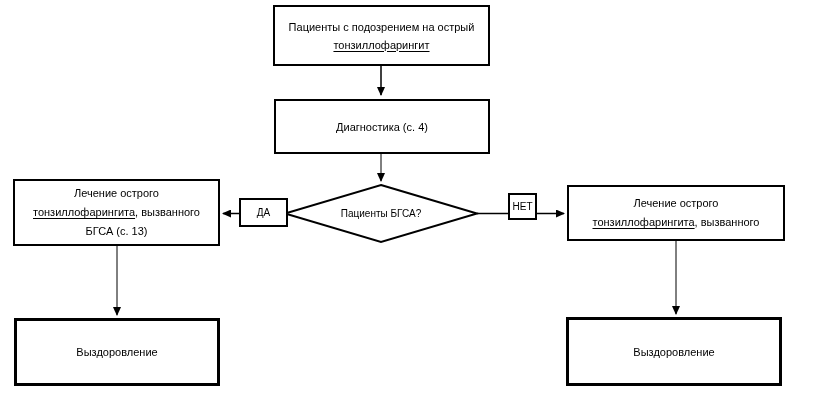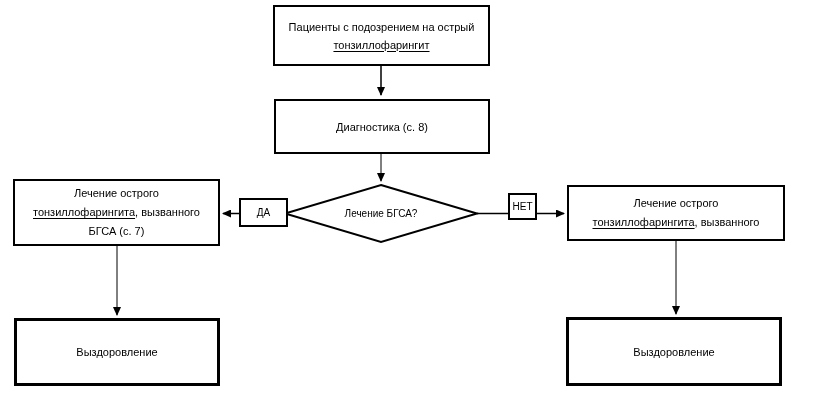--- a/index.html
+++ b/index.html
@@ -95,40 +95,40 @@
   </svg>
 
   <div class="box" style="left:273px; top:5px; width:217px; height:61px;">
     <div>
       <span>Пациенты с подозрением на острый</span><br>
       <span class="misspelled">тонзиллофарингит</span>
     </div>
   </div>
 
   <div class="box" style="left:274px; top:99px; width:216px; height:55px;">
-    <span>Диагностика (с. 8)</span>
+    <span>Диагностика (с. 4)</span>
   </div>
 
   <div class="diamond-label">
-    <span>Лечение БГСА?</span>
+    <span>Пациенты БГСА?</span>
   </div>
 
   <div class="box small-box" style="left:239px; top:198px; width:49px; height:29px;">
     <span>ДА</span>
   </div>
 
   <div class="box small-box" style="left:508px; top:193px; width:29px; height:27px;">
     <span>НЕТ</span>
   </div>
 
   <div class="box" style="left:13px; top:179px; width:207px; height:67px; line-height:19px;">
     <div>
       <span>Лечение острого</span><br>
       <span class="misspelled">тонзиллофарингита</span><span>, вызванного</span><br>
-      <span>БГСА (с. 7)</span>
+      <span>БГСА (с. 13)</span>
     </div>
   </div>
 
   <div class="box" style="left:567px; top:185px; width:218px; height:56px; line-height:19px;">
     <div>
       <span>Лечение острого</span><br>
       <span class="misspelled">тонзиллофарингита</span><span>, вызванного</span><br>
     </div>
   </div>
 

